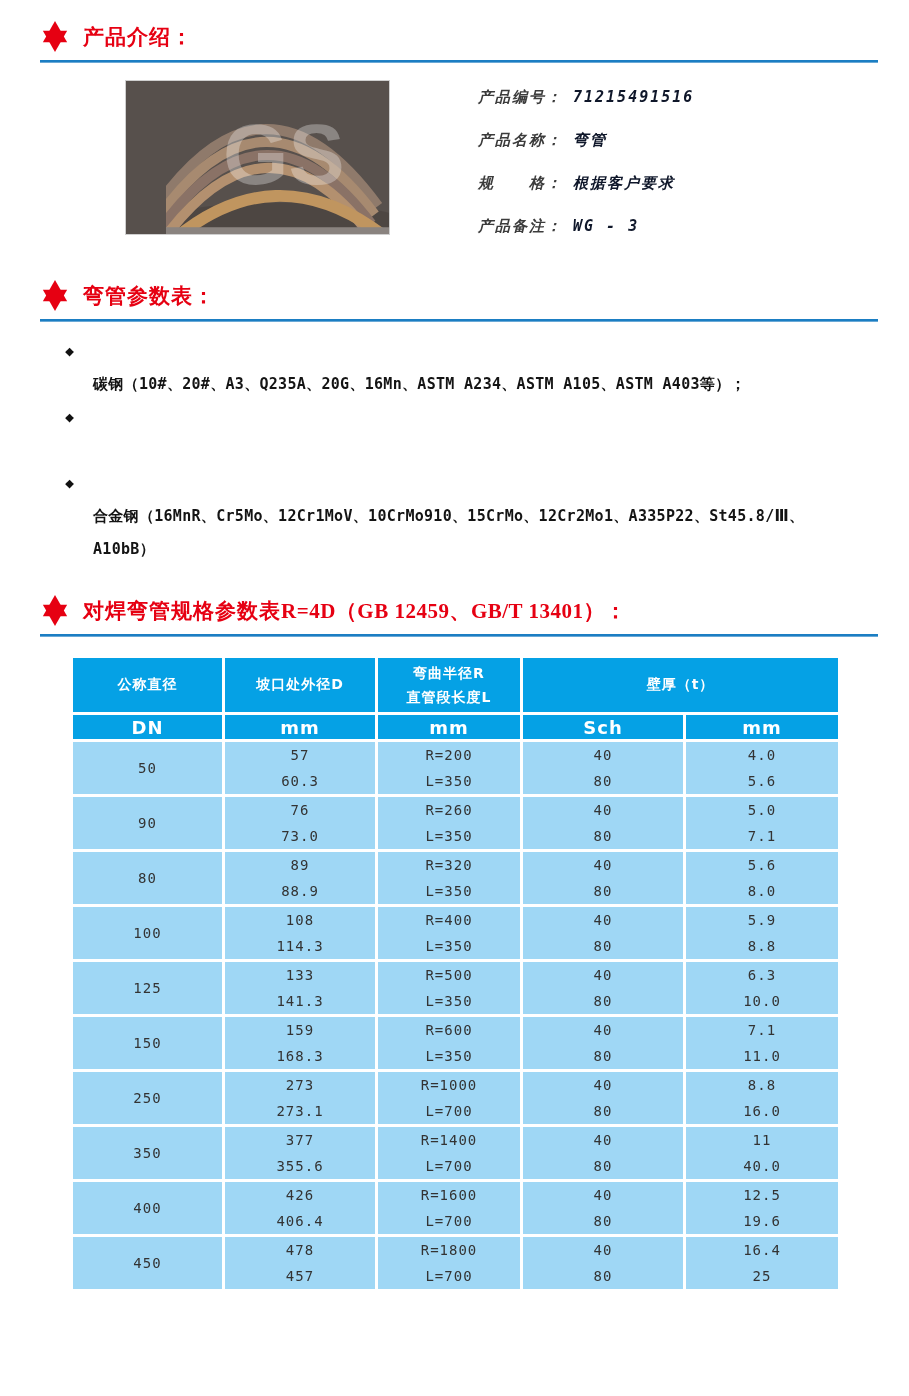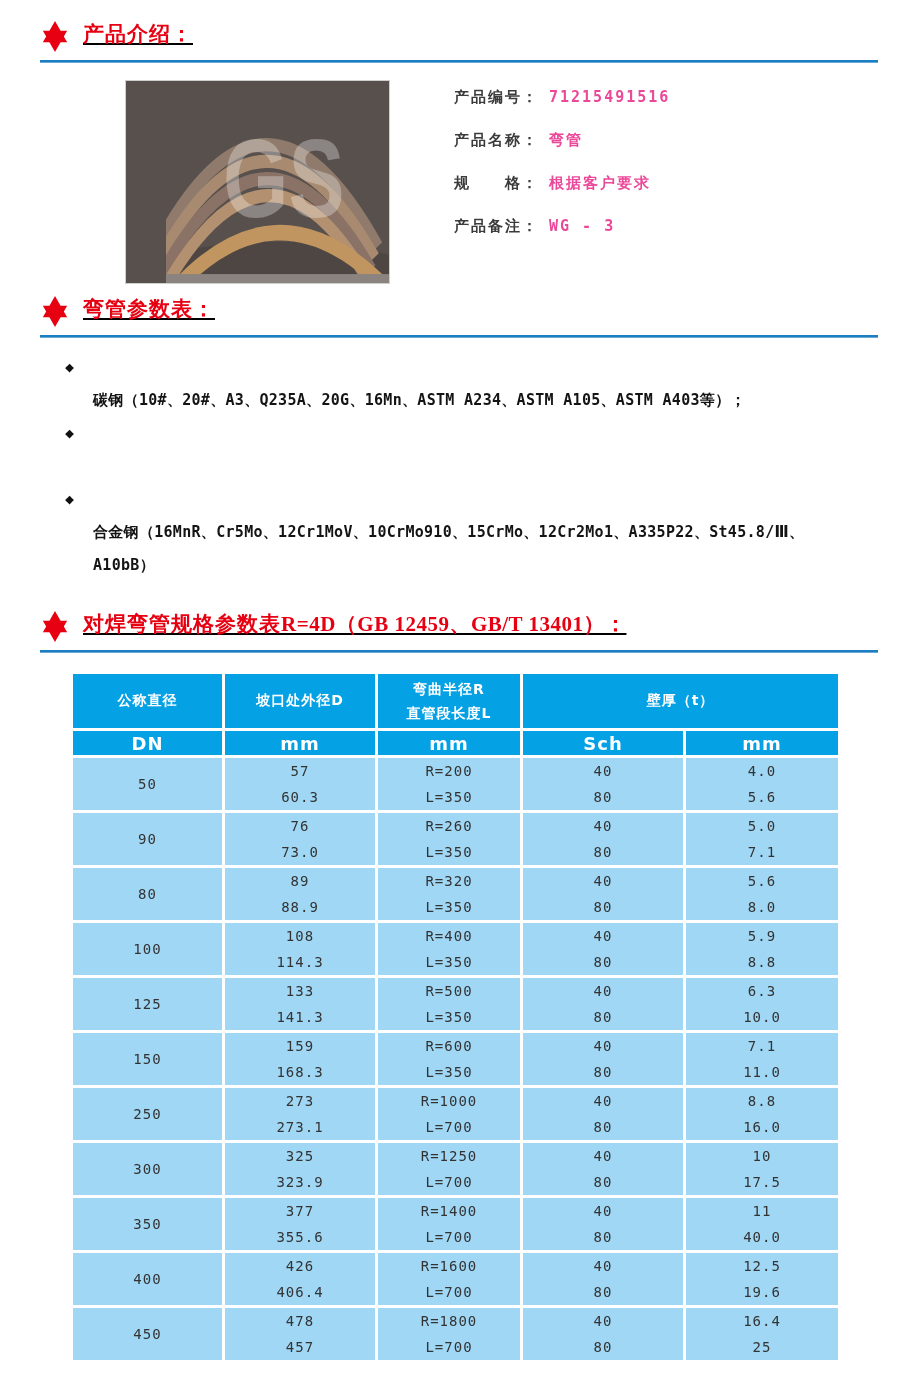--- a/index.html
+++ b/index.html
@@ -1,42 +1,42 @@
 <!DOCTYPE html>
 <html><head>
 <meta charset="utf-8">
 <style>
   * { margin:0; padding:0; box-sizing:border-box; }
   html,body { background:#ffffff; }
   body { font-family:"DejaVu Sans Mono","DejaVu Sans",sans-serif; }
   .page { position:relative; width:909px; height:1396px; background:#fff; overflow:hidden; margin:0 auto; }
 
   
-  .sec-head { display:flex; gap:13px; margin-left:40px;text-decoration:underline; }
+  .sec-head { display:flex; align-items:center; gap:13px; margin-left:40px; }
   .sec-head .star { width:30px; height:33px; flex:0 0 auto; }
   .sec-title { font-size:21px; font-weight:bold; color:#e60012; letter-spacing:1px; font-family:"DejaVu Sans","Liberation Sans",sans-serif; }
   .sec-title .latin { font-family:"Liberation Serif","DejaVu Serif",serif; font-weight:bold; letter-spacing:0.5px; }
   .rule { height:3px; background:#1b7ec3; border-bottom:1px solid #6aa9d6; margin:7px 31px 0 40px; }
 
   
   .product-row { display:flex; margin-top:17px; }
-  .photo-frame { margin-left:125px; width:265px; height:204px; border:1px solid #cfcfcf; background:#57504c; flex:0 0 auto;padding-left:40px; }
+  .photo-frame { margin-left:125px; width:265px; height:155px; border:1px solid #cfcfcf; background:#57504c; flex:0 0 auto;padding-left:40px; }
   .photo-frame svg { display:block; width:100%; height:100%; }
-  .product-info { margin-left:64px; padding-top:6px; }
+  .product-info { margin-left:88px; padding-top:6px;font-style:italic; }
   .info-row { display:flex; align-items:center; height:22px; margin-bottom:21px; }
   .info-label { font-size:15px; font-weight:bold; color:#3c3c3c; letter-spacing:2px; white-space:pre; }
-  .info-value { font-size:15px; font-weight:bold; color:#ec4899; margin-left:10px; letter-spacing:2px; }
+  .info-value { font-size:15px; font-weight:bold; color:#0f172a; margin-left:10px; letter-spacing:2px; }
 
   
   .bullets { margin:13px 40px 0 65px; }
   .bullet { position:relative; padding-left:28px; font-size:15px; font-weight:600; color:#141414; line-height:33px; white-space:pre-line; letter-spacing:0.3px; }
   .bullet .diamond { position:absolute; left:0; top:0; font-size:15px; color:#111; }
 
   
-  .sec2 { margin-top:11px; }
+  .sec2 { margin-top:21px; }
   .sec3 { margin-top:28px; }
 
   
   table.spec { margin:18px 0 0 70px; width:768px; border-collapse:collapse; table-layout:fixed; }
   table.spec th, table.spec td { border:3px solid #ffffff; text-align:center; vertical-align:middle; padding:0; }
   thead th { background:#05a1e5; color:#ffffff; font-weight:bold; font-family:"DejaVu Sans","Liberation Sans",sans-serif; }
   tr.h1 th { height:57px; font-size:14px; letter-spacing:1px; }
   tr.h2 th { height:27px; font-size:18px; letter-spacing:1px; }
   tr.h1 .two-line div { line-height:24px; }
   tbody td { background:#9fd7f5; color:#333; font-size:14px; height:52px; letter-spacing:1px; }
@@ -299,41 +299,20 @@
             <div>40</div>
             <div>80</div>
           </td>
           <td class="c-two">
             <div>8.8</div>
             <div>16.0</div>
           </td>
         </tr>
         <tr>
           <td class="c-dn">
-            <div>300</div>
-          </td>
-          <td class="c-two">
-            <div>325</div>
-            <div>323.9</div>
-          </td>
-          <td class="c-two">
-            <div>R=1250</div>
-            <div>L=700</div>
-          </td>
-          <td class="c-two">
-            <div>40</div>
-            <div>80</div>
-          </td>
-          <td class="c-two">
-            <div>10</div>
-            <div>17.5</div>
-          </td>
-        </tr>
-        <tr>
-          <td class="c-dn">
             <div>350</div>
           </td>
           <td class="c-two">
             <div>377</div>
             <div>355.6</div>
           </td>
           <td class="c-two">
             <div>R=1400</div>
             <div>L=700</div>
           </td>

